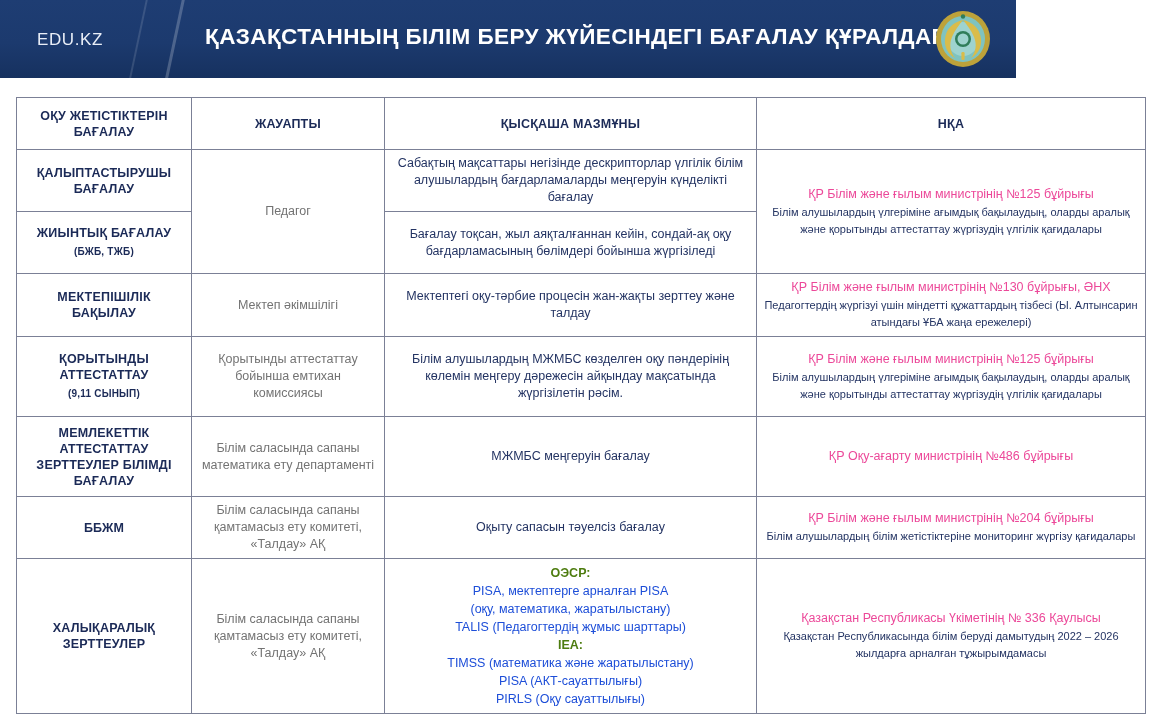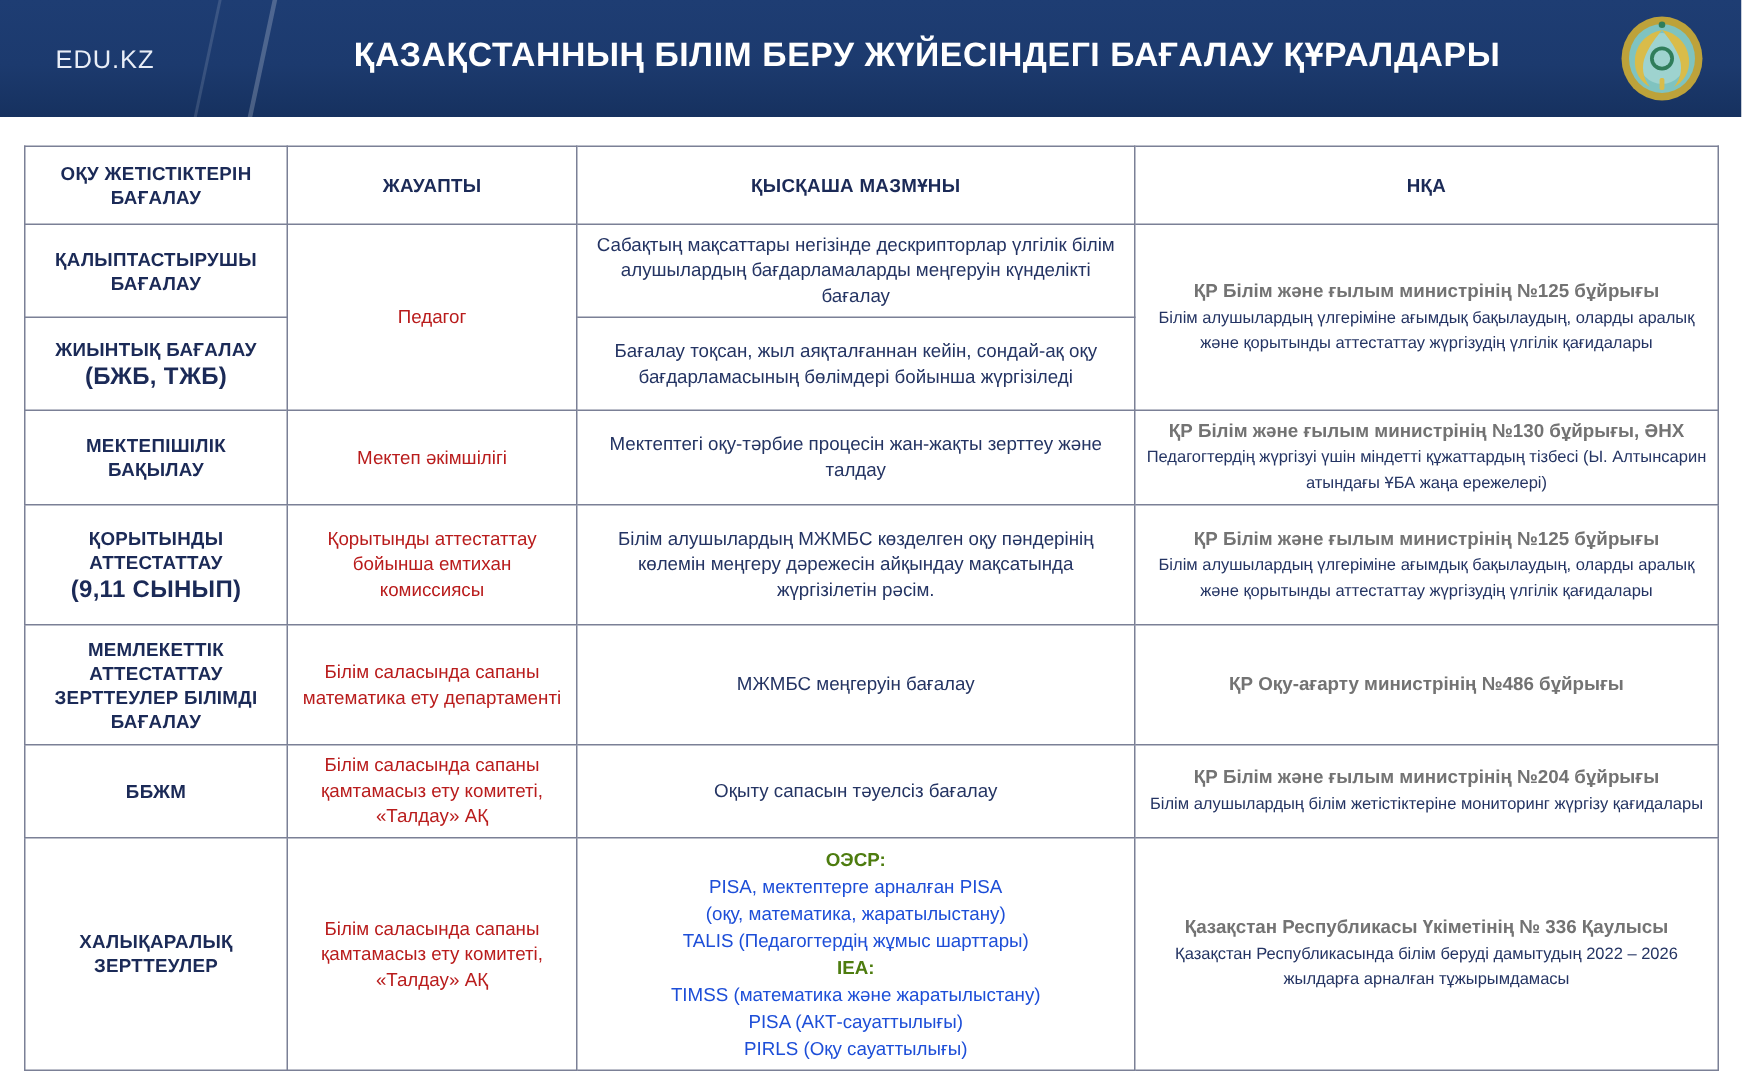--- a/index.html
+++ b/index.html
@@ -12,21 +12,21 @@
     width: 1161px;
     height: 720px;
     overflow: hidden;
     font-family: "Liberation Sans", "DejaVu Sans", sans-serif;
     color: #1f2a52;
   }
 
   
   .header {
     position: relative;
-    width: 1161px;
+    width: 1016px;
     height: 78px;
     background: linear-gradient(180deg, #1e3d73 0%, #1c3a6e 55%, #16315f 100%);
     overflow: hidden;
   }
   .header .diag {
     position: absolute;
     top: -20px;
     left: 150px;
     width: 2px;
     height: 130px;
@@ -116,43 +116,43 @@
   }
   td.cat {
     font-size: 12.5px;
     font-weight: bold;
     color: #1b2a57;
     line-height: 16px;
     letter-spacing: 0.2px;
   }
   td.cat .sub {
     display: block;
-    font-size: 16px;
+    font-size: 10px;
     font-weight: bold;
     margin-top: 3px;
   }
   td.resp {
     font-size: 12.5px;
-    color: #b91c1c;
+    color: #737373;
     line-height: 17px;
   }
   td.summ {
     font-size: 12.5px;
     color: #243463;
     line-height: 17px;
   }
   td.nka {
     font-size: 12.5px;
     color: #243463;
     line-height: 17px;
   }
   .nka-title {
     display: block;
-    color: #737373;
-    font-weight: bold;
+    color: #ec4899;
+    font-weight: normal;
     font-size: 12.5px;
     line-height: 17px;
     margin-bottom: 1px;
   }
   .nka-body {
     display: block;
     color: #243463;
     font-size: 11px;
     line-height: 17px;
   }

